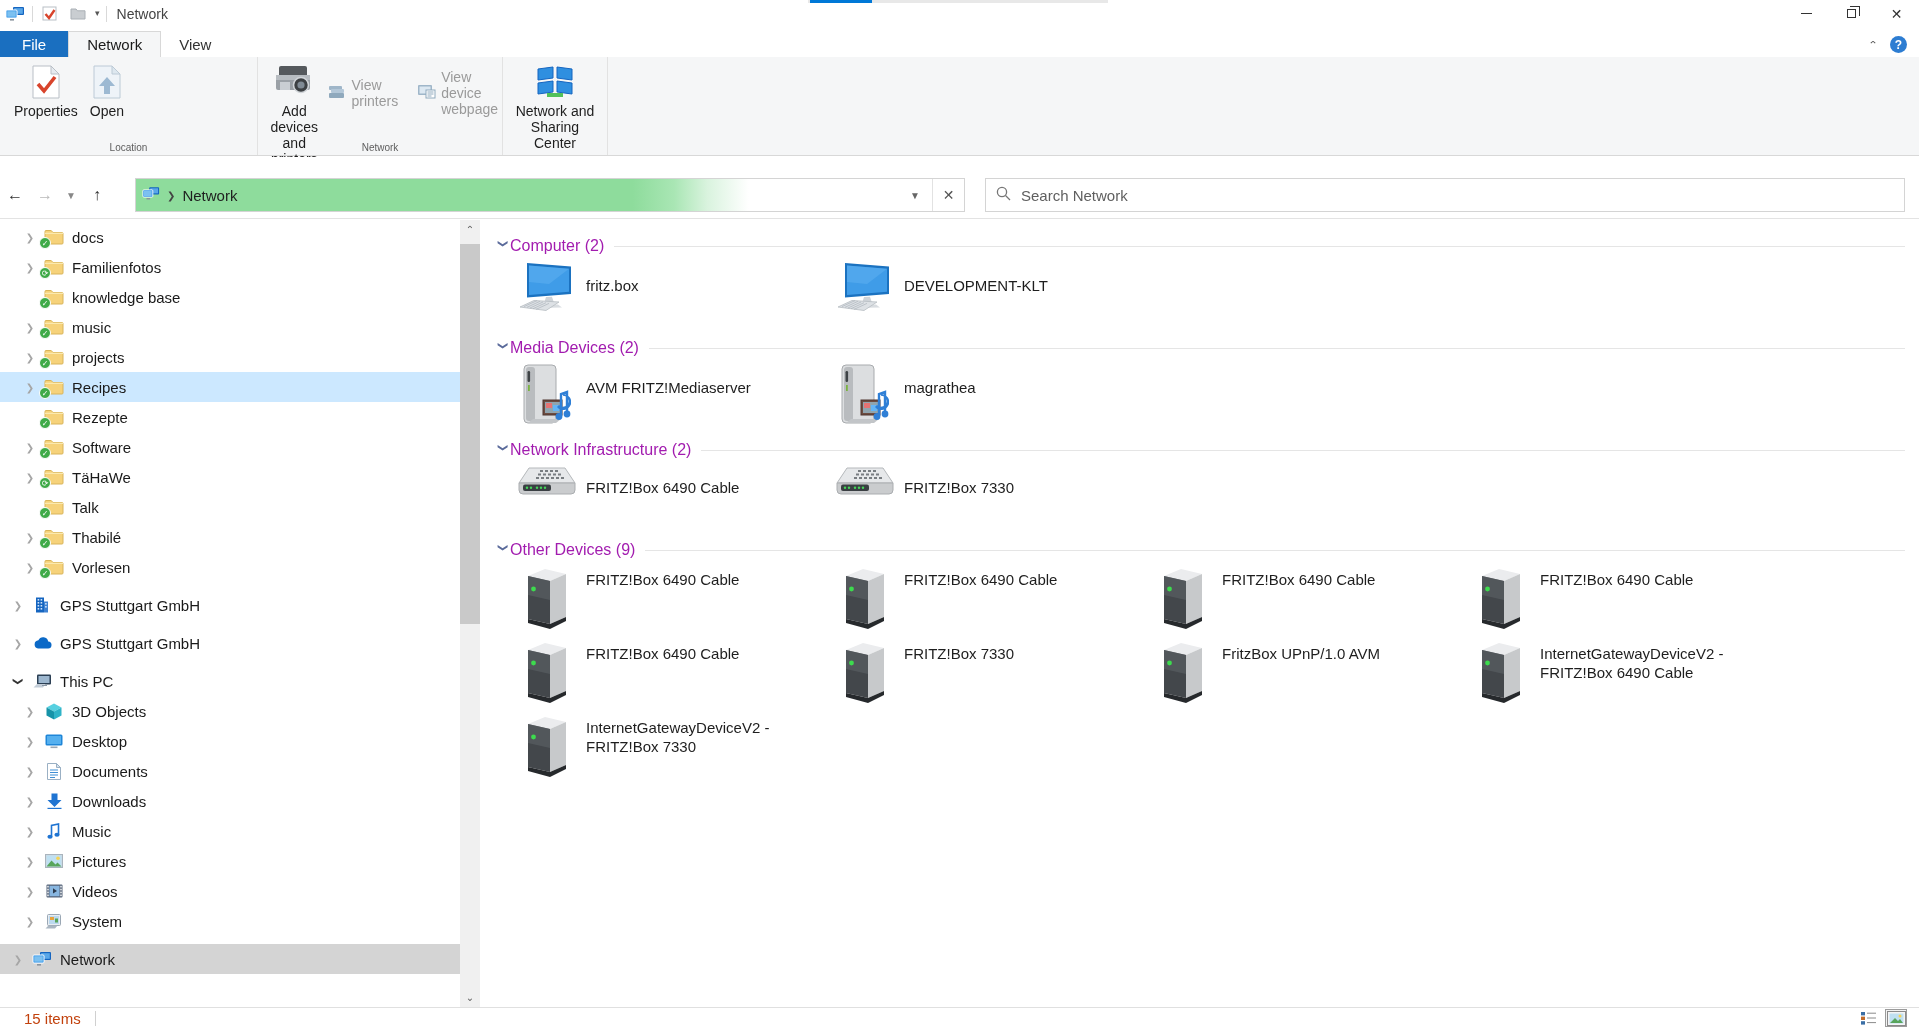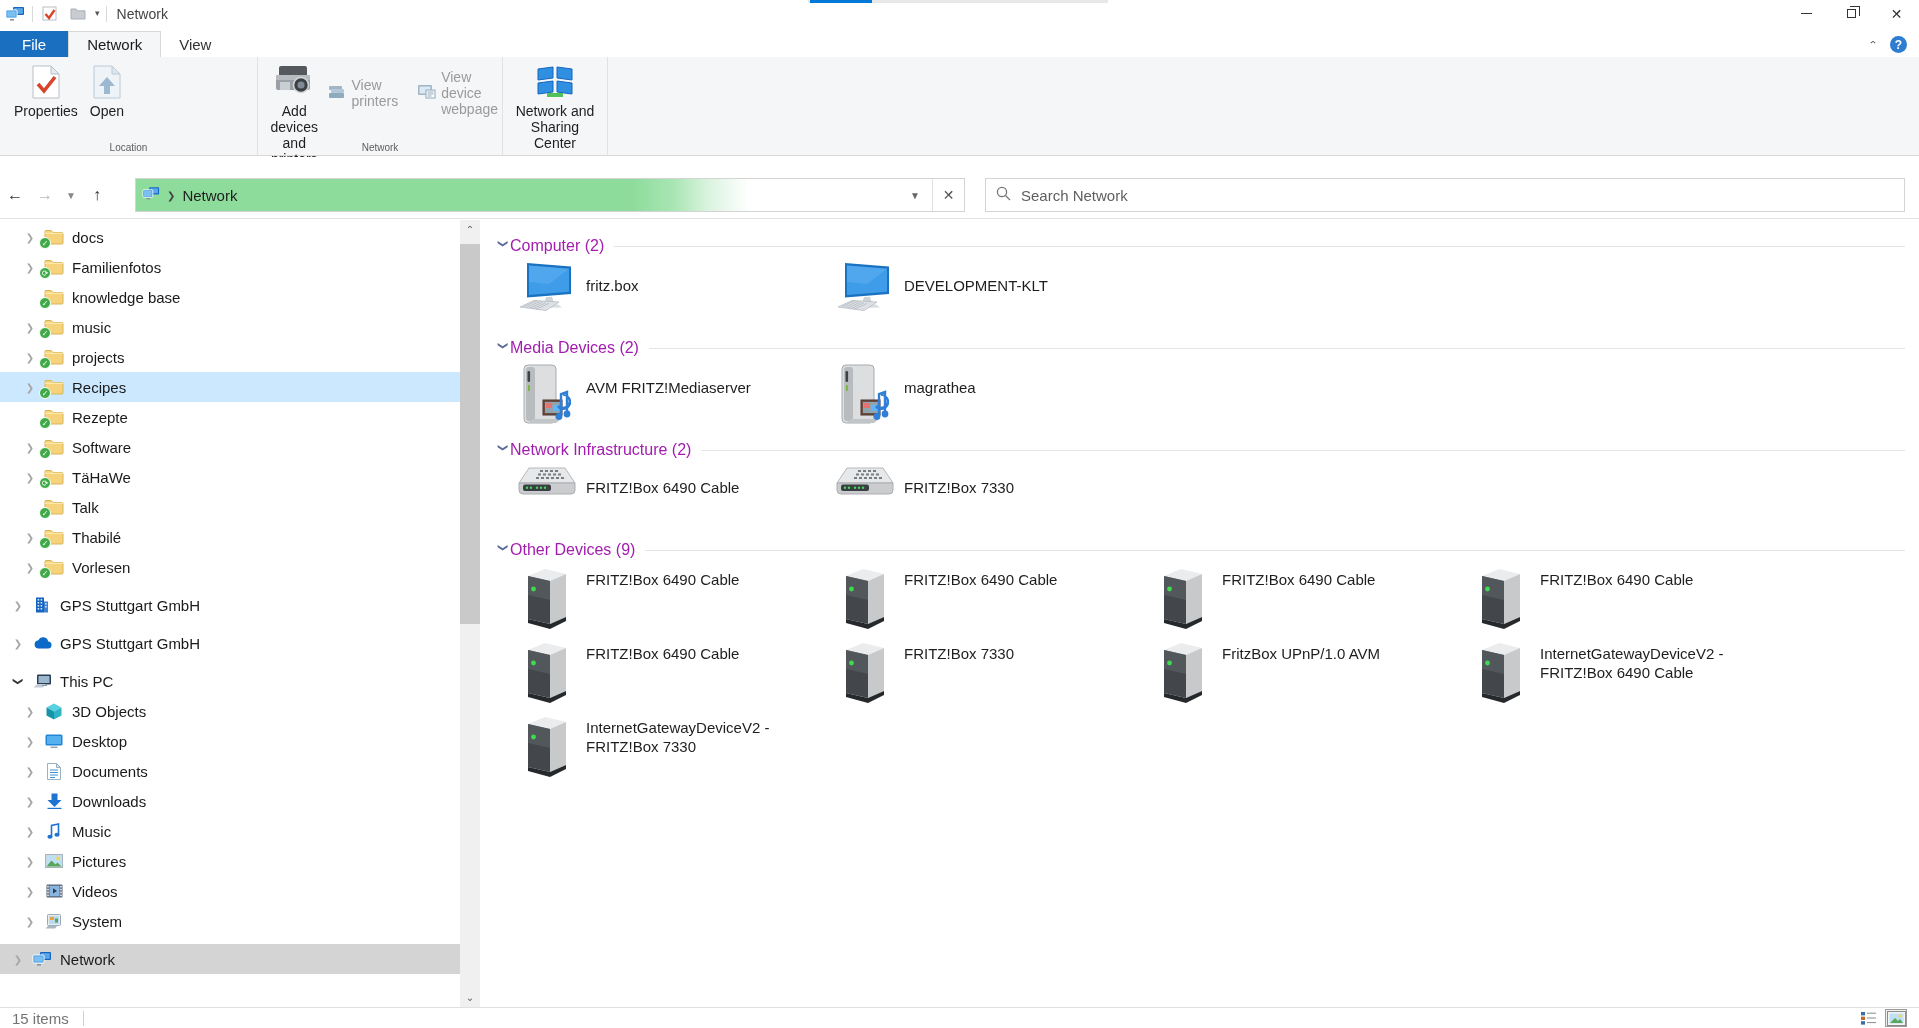--- a/index.html
+++ b/index.html
@@ -96,21 +96,21 @@
   .tiles { display:grid; grid-template-columns:repeat(4,318px); row-gap:10px; margin-left:22px; }
   .tile { display:flex; gap:10px; align-items:flex-start; }
   .ticon { width:58px; display:flex; justify-content:center; flex:none; }
   .tlabel { padding-top:10px; line-height:19px; max-width:205px; }
   .tiles.computer { margin-bottom:26px; } .tiles.computer .tile { height:50px; } .tiles.computer .tlabel { padding-top:14px; }
   .tiles.media { margin-bottom:14px; } .tiles.media .tile { height:62px; } .tiles.media .tlabel { padding-top:14px; }
   .tiles.router { margin-bottom:26px; } .tiles.router .tile { height:48px; } .tiles.router .tlabel { padding-top:12px; }
   .tiles.tower .tile { height:64px; } .tiles.tower .tlabel { padding-top:4px; }
 
   
-  .status-count { color:#737373; margin-left:12px; }
+  .status-count { color:#c2410c; margin-left:24px; }
   .status-sep { width:1px; height:15px; background:#d0d0d0; margin-left:14px; }
   .status-views { margin-left:auto; display:flex; align-items:center; gap:6px; margin-right:12px; }
   .viewbtn { display:flex; align-items:center; justify-content:center; width:22px; height:18px; }
   .viewbtn.sel { border:1px solid #9b9b9b; background:#f2f2f2; }
 </style>
 </head>
 <body>
 
 <div class="titlebar">
   <div class="qat">

